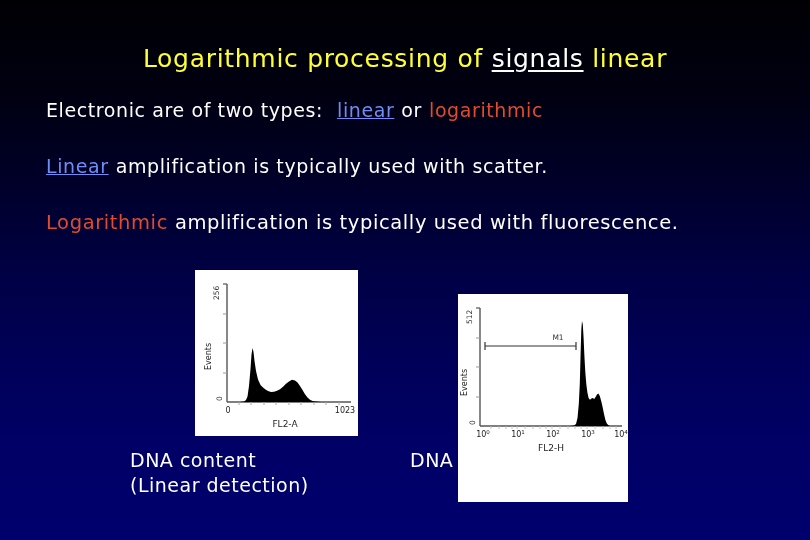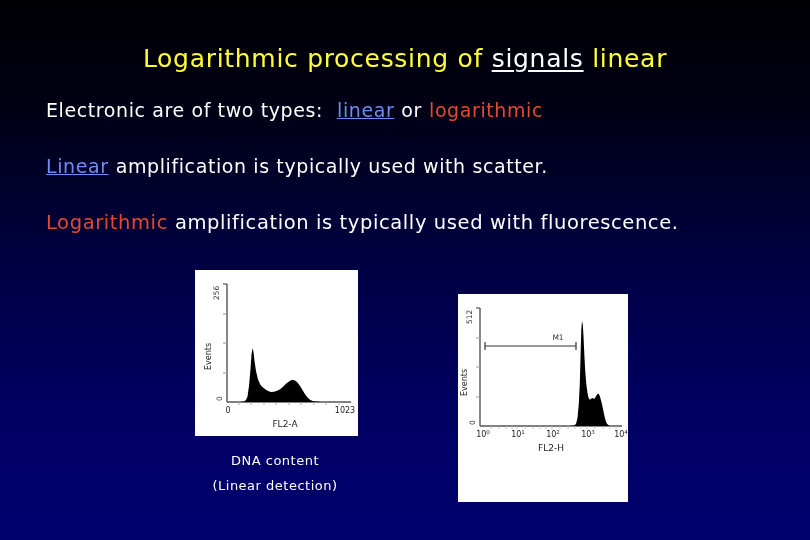--- a/index.html
+++ b/index.html
@@ -67,24 +67,24 @@
     overflow: hidden;
   }
   #fig-left  { left: 195px; top: 270px; width: 163px; height: 166px; }
   #fig-right { left: 458px; top: 270px; width: 170px; height: 208px; margin-top: 24px; }
 
   .figure svg { display: block; }
 
   
   .caption {
     position: absolute;
-    text-align: center;
+    text-align: left;
     color: #ffffff;
     font-family: "DejaVu Sans", sans-serif;
-    font-size: 13px;
+    font-size: 19px;
     line-height: 25px;
     white-space: nowrap;
     letter-spacing: 0.5px;
   }
   #cap-left  { left: 130px; top: 448px; width: 290px; }
   #cap-right { left: 410px; top: 448px; width: 300px; }
   .caption .l2 { display: block; }
 </style>
 </head>
 <body>

